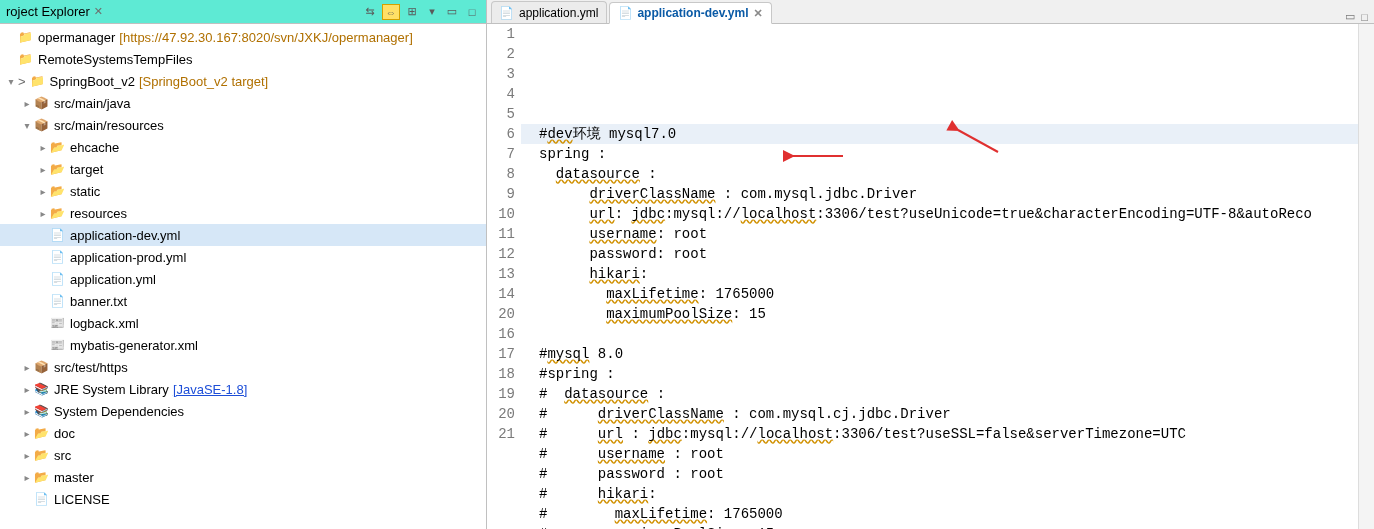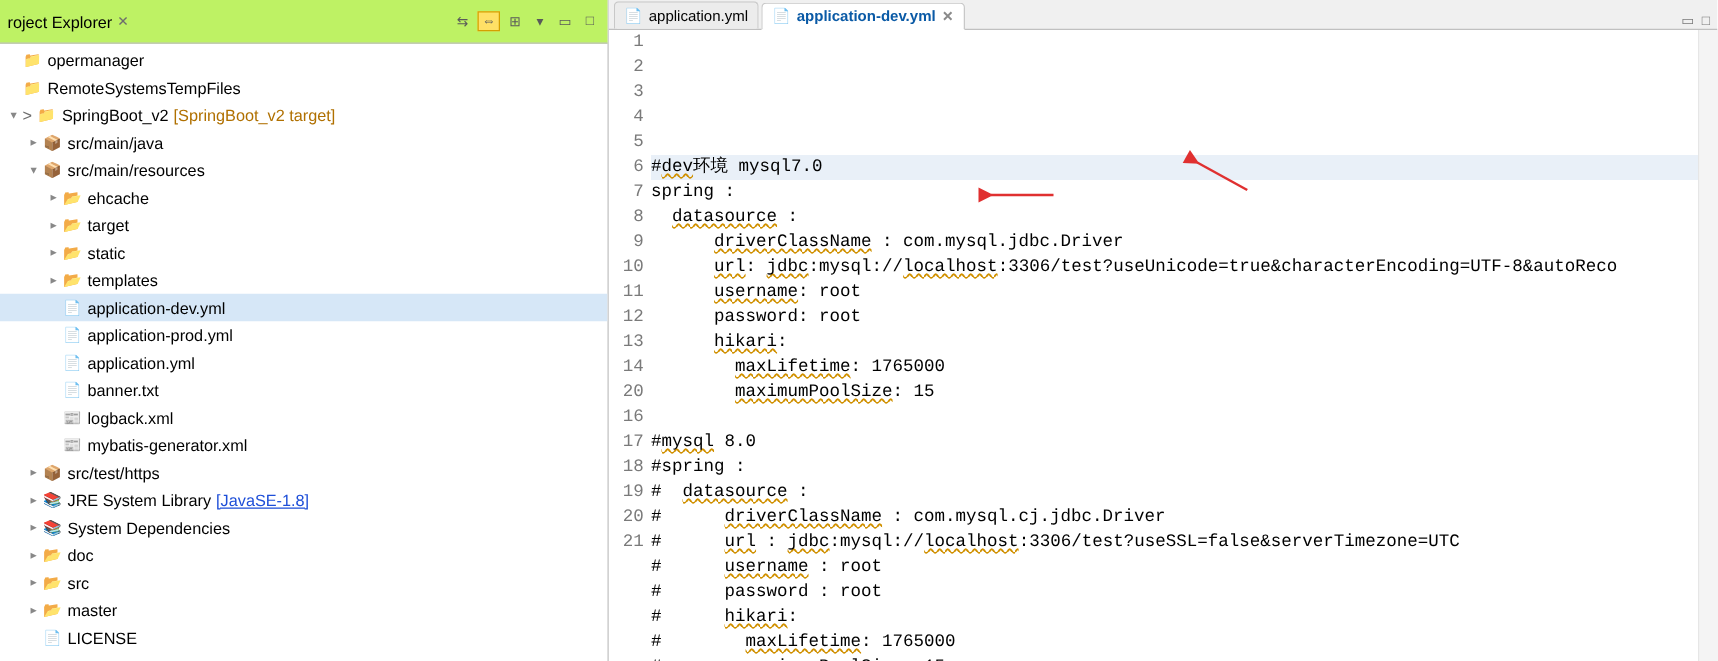--- a/index.html
+++ b/index.html
@@ -17,24 +17,24 @@
     .left-panel {
       width: 487px;
       background: #fff;
       border-right: 1px solid #c0c0c0;
       display: flex;
       flex-direction: column;
     }
     .panel-header {
       display: flex;
       align-items: center;
-      height: 35px;
+      height: 24px;
       border-bottom: 1px solid #c0c0c0;
       padding: 0 4px;
-      background: #bef264;
+      background: #5eead4;
     }
     .panel-title {
       font-weight: normal;
       margin-left: 2px;
       flex: 0 0 auto;
     }
     .panel-x {
       margin-left: 4px;
       color: #6d6d6d;
       font-size: 11px;
@@ -168,21 +168,21 @@
     .gutter div { height: 20px; }
     .code {
       flex: 1;
       background: #fff;
       position: relative;
       white-space: pre;
       overflow-x: hidden;
     }
     .code-line {
       height: 20px;
-      padding-left: 0;
+      padding-left: 18px;
     }
     .code-line.current {
       background: #e9f0f8;
     }
     .squiggle {
       text-decoration: underline wavy #d09000;
       text-decoration-skip-ink: none;
     }
     .vbar {
       position: absolute;
@@ -213,20 +213,21 @@
     <span class="tb-icon">▾</span>
     <span class="tb-icon">▭</span>
     <span class="tb-icon">□</span>
   </div>
   <div class="tree" id="tree">
       <div class="tree-row">
         <span class="indent" style="width: 0px;"></span>
         <span class="expander "></span>
         <span class="node-icon icon-project">📁</span>
         <span class="node-label">opermanager</span>
+        <span class="node-decoration ">[https://47.92.30.167:8020/svn/JXKJ/opermanager]</span>
       </div>
       <div class="tree-row">
         <span class="indent" style="width: 0px;"></span>
         <span class="expander "></span>
         <span class="node-icon icon-project">📁</span>
         <span class="node-label">RemoteSystemsTempFiles</span>
       </div>
       <div class="tree-row">
         <span class="indent" style="width: 0px;"></span>
         <span class="expander open"></span>
@@ -262,21 +263,21 @@
       <div class="tree-row">
         <span class="indent" style="width: 32px;"></span>
         <span class="expander closed"></span>
         <span class="node-icon icon-folder">📂</span>
         <span class="node-label">static</span>
       </div>
       <div class="tree-row">
         <span class="indent" style="width: 32px;"></span>
         <span class="expander closed"></span>
         <span class="node-icon icon-folder">📂</span>
-        <span class="node-label">templates</span>
+        <span class="node-label">resources</span>
       </div>
       <div class="tree-row selected">
         <span class="indent" style="width: 32px;"></span>
         <span class="expander "></span>
         <span class="node-icon icon-file">📄</span>
         <span class="node-label">application-dev.yml</span>
       </div>
       <div class="tree-row">
         <span class="indent" style="width: 32px;"></span>
         <span class="expander "></span>

